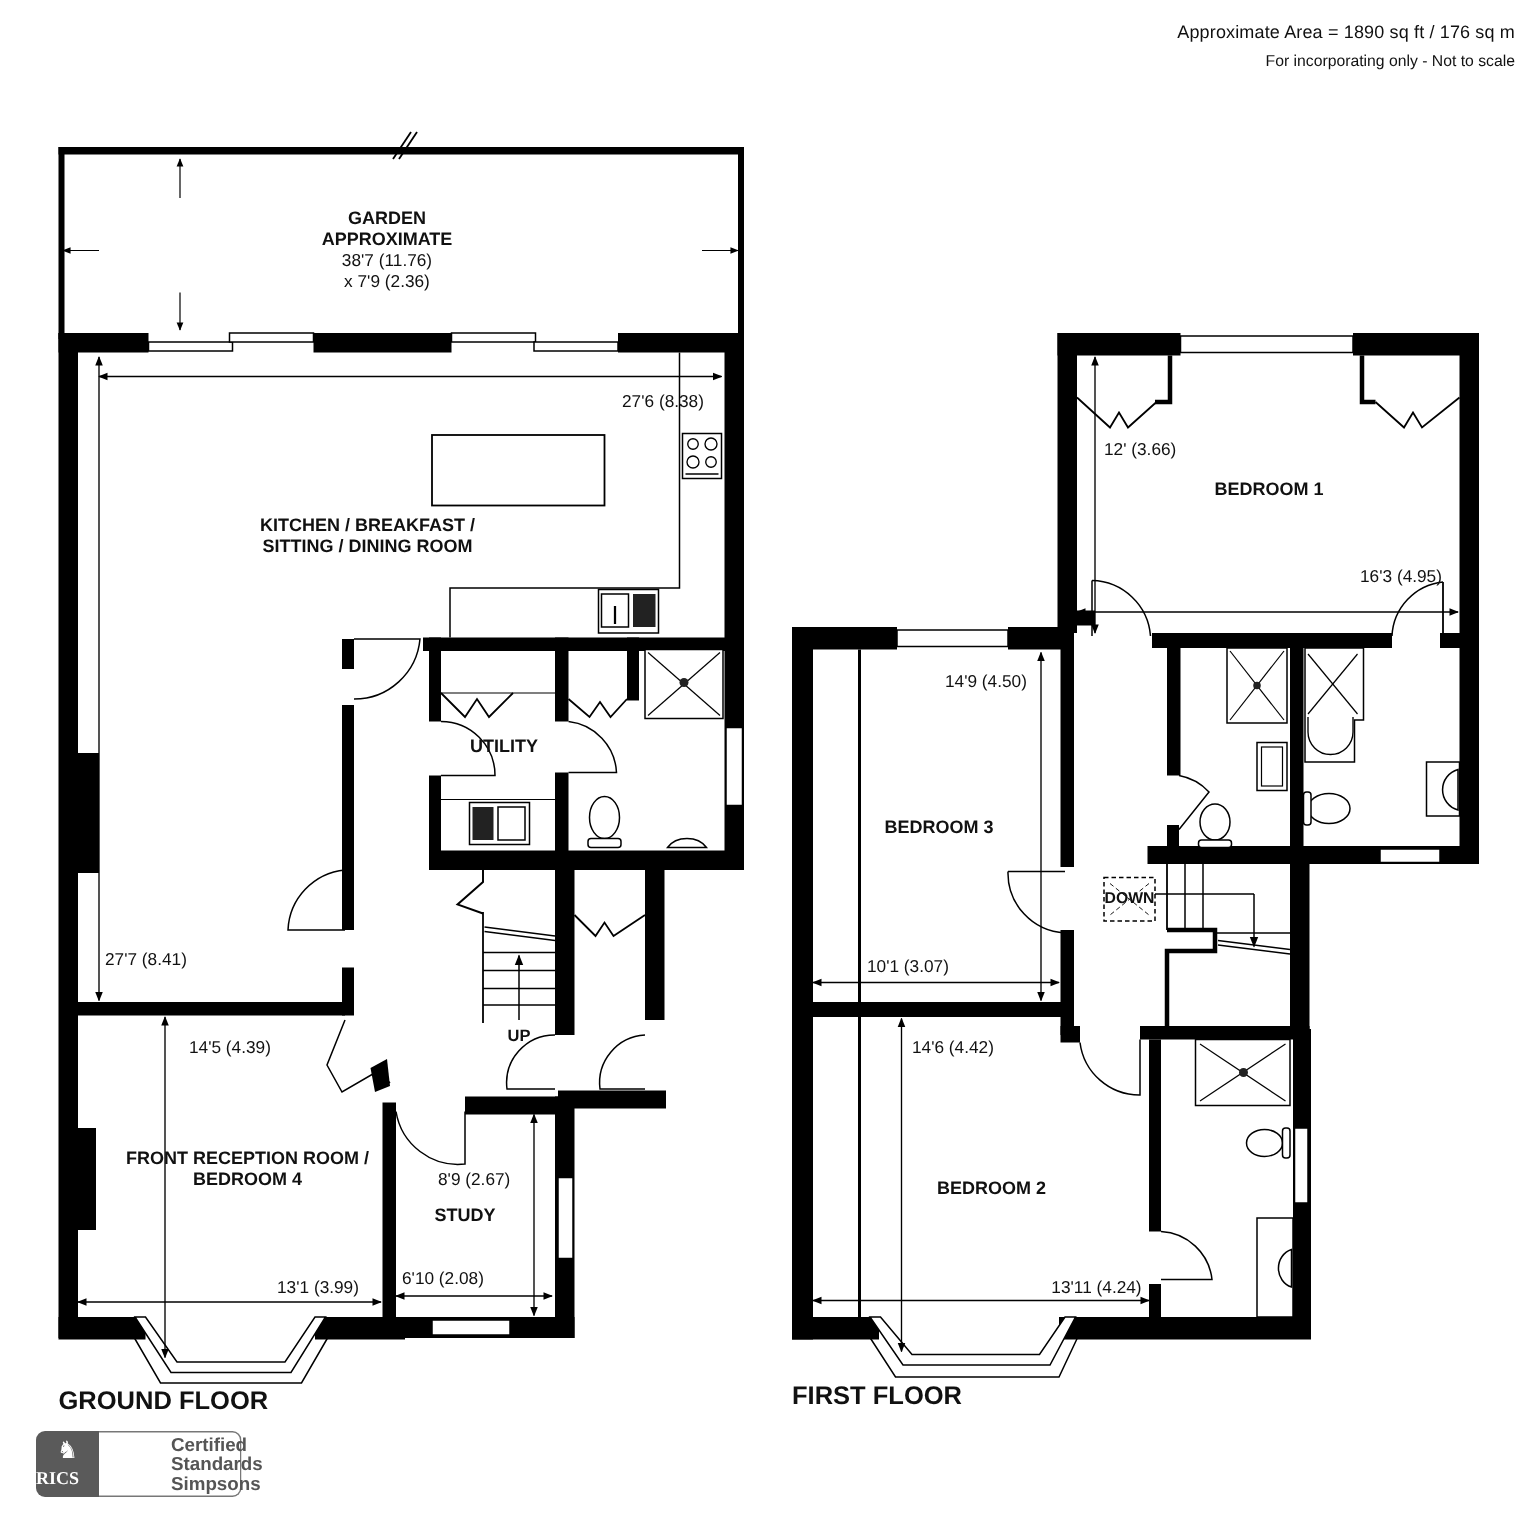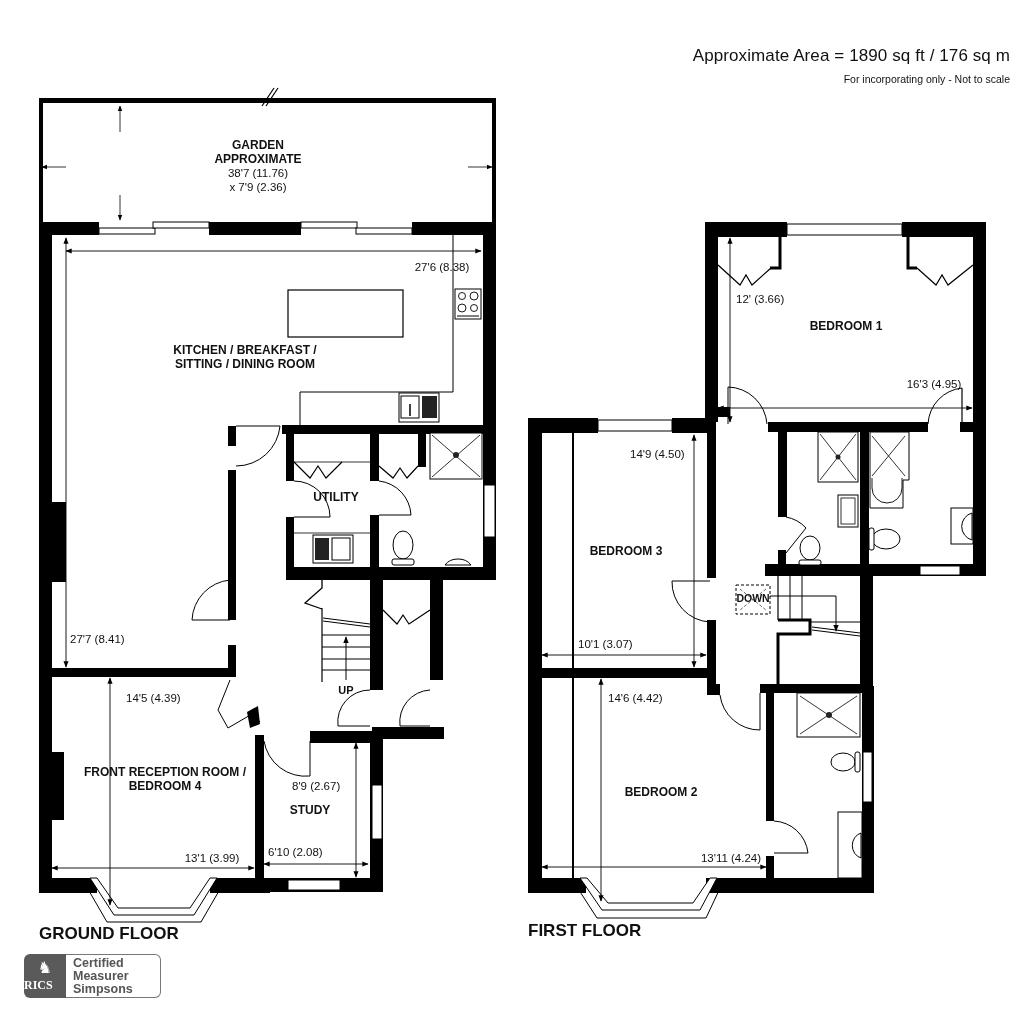--- a/index.html
+++ b/index.html
@@ -1,29 +1,29 @@
 <!DOCTYPE html>
 <html><head>
 <meta charset="utf-8">
 <style>
   html, body { margin: 0; padding: 0; background: #ffffff; }
   body { width: 1024px; height: 1024px; position: relative; overflow: hidden; font-family: "Liberation Sans", "DejaVu Sans", sans-serif; color: #111; }
   .header-area { position: absolute; right: 14px; top: 14px; text-align: right; }
-  .area-title { font-size: 17px; color: #111; letter-spacing: 0.1px; margin-top: 32px; }
+  .area-title { font-size: 12px; color: #111; letter-spacing: 0.1px; }
   .area-note { font-size: 10.5px; color: #111; margin-top: 7px; }
   svg.plan { position: absolute; left: 0; top: 0; }
   .room-label { font-family: "Liberation Sans", sans-serif; font-weight: bold; font-size: 12px; fill: #111; }
   .dim-label { font-family: "Liberation Sans", sans-serif; font-size: 11.5px; fill: #111; }
   .floor-label { font-family: "Liberation Sans", sans-serif; font-weight: bold; font-size: 17px; fill: #111; }
   .footer { position: absolute; left: 20px; top: 950px; width: 680px; height: 52px; }
   .rics-logo { position: absolute; left: 4px; top: 4px; width: 42px; height: 44px; background: #5a5a5a; color: #fff; border-radius: 6px 0 0 6px; }
   .rics-logo .rics-mark { position: absolute; left: 0; right: 0; top: 6px; text-align: center; font-size: 16px; line-height: 16px; }
   .rics-logo .rics-text { position: absolute; left: 0; right: 0; bottom: 5px; text-align: left; font-family: "Liberation Serif", serif; font-weight: bold; font-size: 12px; }
   .rics-badge { position: absolute; left: 46px; top: 4px; width: 94px; height: 42px; border: 1.5px solid #777; border-left: none; border-radius: 0 6px 6px 0; }
-  .rics-badge div { font-family: "Liberation Sans", sans-serif; font-weight: bold; font-size: 12.5px; line-height: 13px; color: #555; padding-left: 7px; }
+  .rics-badge div { font-family: "Liberation Sans", sans-serif; font-weight: bold; font-size: 12.5px; line-height: 13px; color: #555; padding-left: 7px; margin-left: 41px; }
   .rics-badge .b1 { padding-top: 2px; }
   .footer-text { position: absolute; left: 152px; top: 2px; font-size: 11px; line-height: 14.5px; color: #555; white-space: nowrap; }
 </style>
 </head>
 <body>
 
 <div class="header-area">
   <div class="area-title">Approximate Area = 1890 sq ft / 176 sq m</div>
   <div class="area-note">For incorporating only - Not to scale</div>
 </div>
@@ -338,18 +338,18 @@
   </g>
 </svg>
 
 <div class="footer">
   <div class="rics-logo">
     <div class="rics-mark">♞</div>
     <div class="rics-text">RICS</div>
   </div>
   <div class="rics-badge">
     <div class="b1">Certified</div>
-    <div>Measurer</div>
+    <div>Standards</div>
     <div>Simpsons</div>
   </div>
   <div class="footer-text">
   </div>
 </div>
 
 </body></html>

